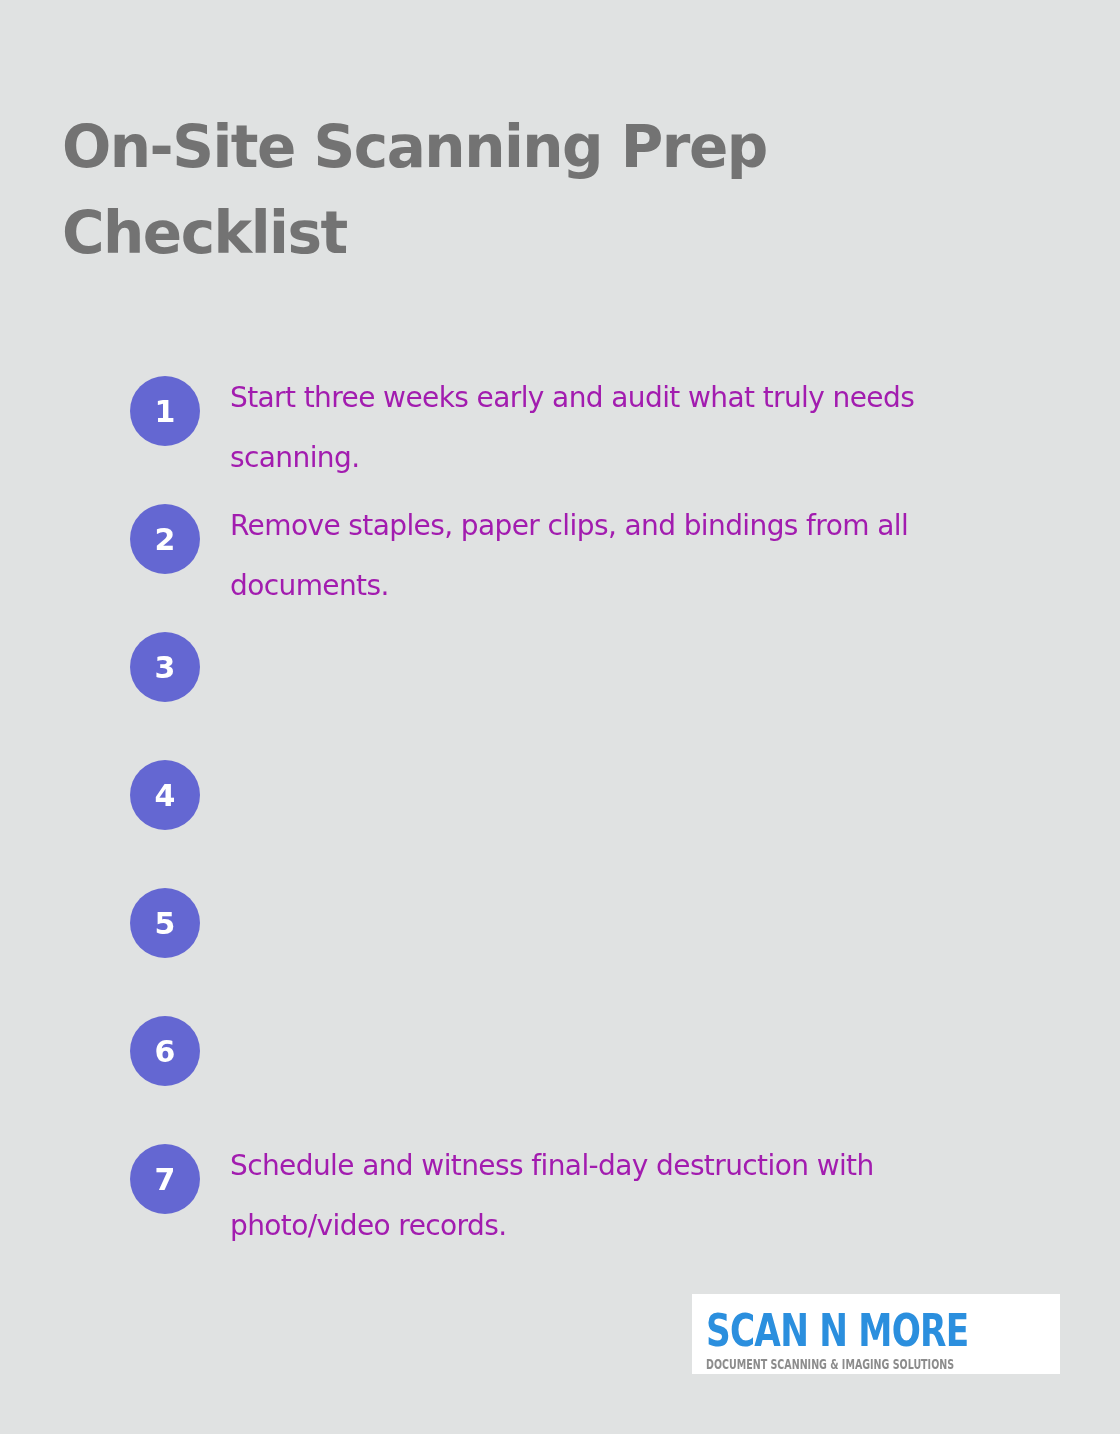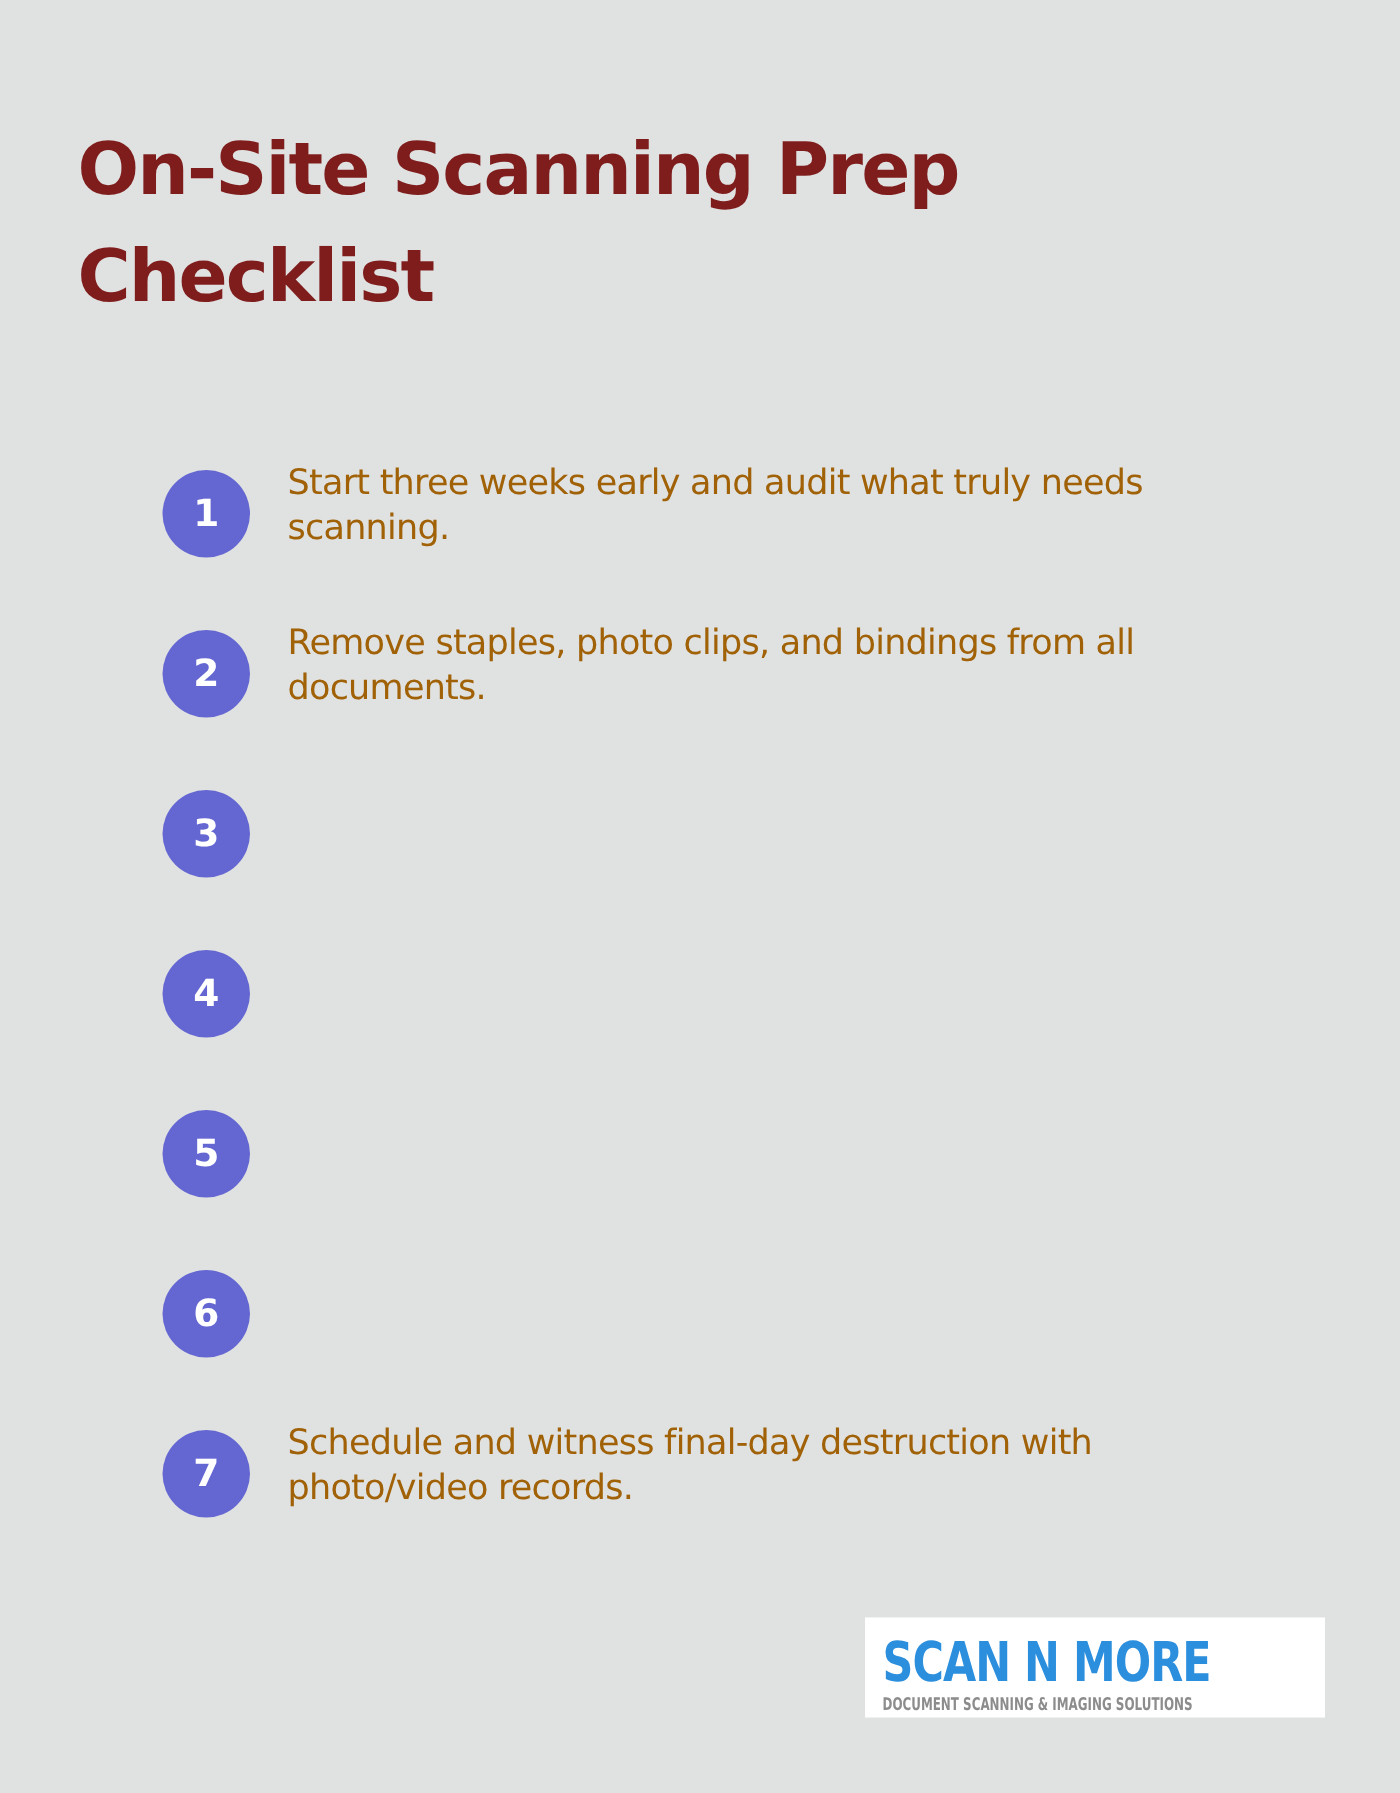--- a/index.html
+++ b/index.html
@@ -5,28 +5,28 @@
     html, body { margin: 0; padding: 0; }
     body {
       width: 1120px; height: 1434px;
       background: #e0e2e2;
       font-family: "DejaVu Sans", sans-serif;
       color: #111;
       position: relative;
       overflow: hidden;
     }
     .title {
-      position: absolute; left: 62px; top: 92px;
+      position: absolute; left: 62px; top: 104px;
       width: 900px;
       font-family: "DejaVu Sans", sans-serif;
       font-weight: bold;
       font-size: 58px;
       line-height: 86px;
       letter-spacing: -1.5px;
-      color: #7f1d1d;
+      color: #737373;
       margin: 0;
     }
     .list {
       position: absolute; left: 130px; top: 368px;
       width: 900px;
     }
     .item {
       position: relative;
       height: 128px;
     }
@@ -37,23 +37,23 @@
       background: #6467d2;
       color: #fff;
       font-weight: bold;
       font-size: 30px;
       display: flex; align-items: center; justify-content: center;
     }
     .text {
       position: absolute; left: 100px; top: 0;
       width: 790px;
       font-size: 28px;
-      line-height: 36px;
+      line-height: 60px;
       letter-spacing: -0.6px;
-      color: #a16207;
+      color: #a21caf;
     }
     .logo {
       position: absolute; left: 692px; top: 1294px;
       width: 368px; height: 80px;
       background: #fff;
       display: flex; align-items: center;
     }
     .logo-mark { margin-left: 4px; width: 80px; height: 80px; }
     .logo-words { margin-left: 10px; display: flex; flex-direction: column; margin-top: 12px; }
     .logo-main {
@@ -83,21 +83,21 @@
 
 <h1 class="title">On-Site Scanning Prep Checklist</h1>
 
 <div class="list">
   <div class="item">
     <div class="badge">1</div>
     <div class="text">Start three weeks early and audit what truly needs scanning.</div>
   </div>
   <div class="item">
     <div class="badge">2</div>
-    <div class="text">Remove staples, photo clips, and bindings from all documents.</div>
+    <div class="text">Remove staples, paper clips, and bindings from all documents.</div>
   </div>
   <div class="item">
     <div class="badge">3</div>
   </div>
   <div class="item">
     <div class="badge">4</div>
   </div>
   <div class="item">
     <div class="badge">5</div>
   </div>

